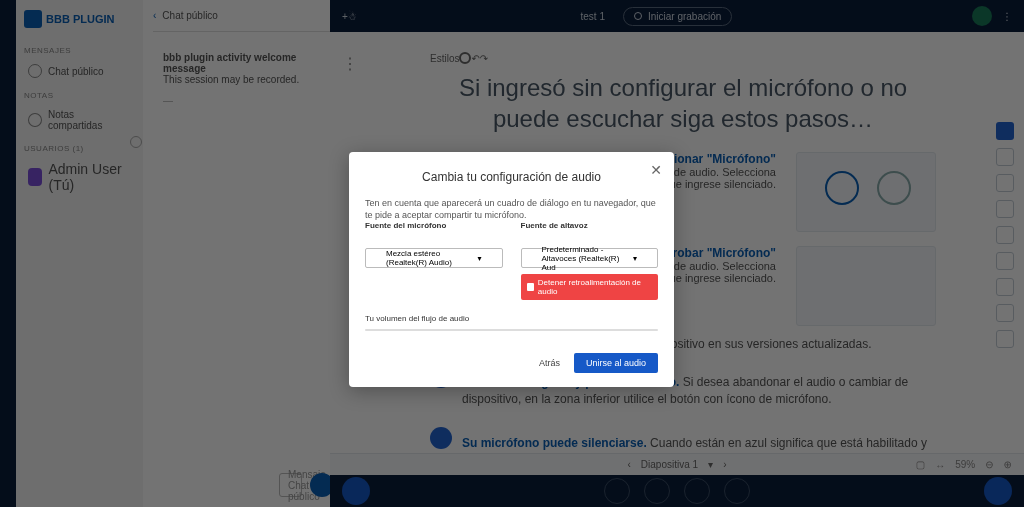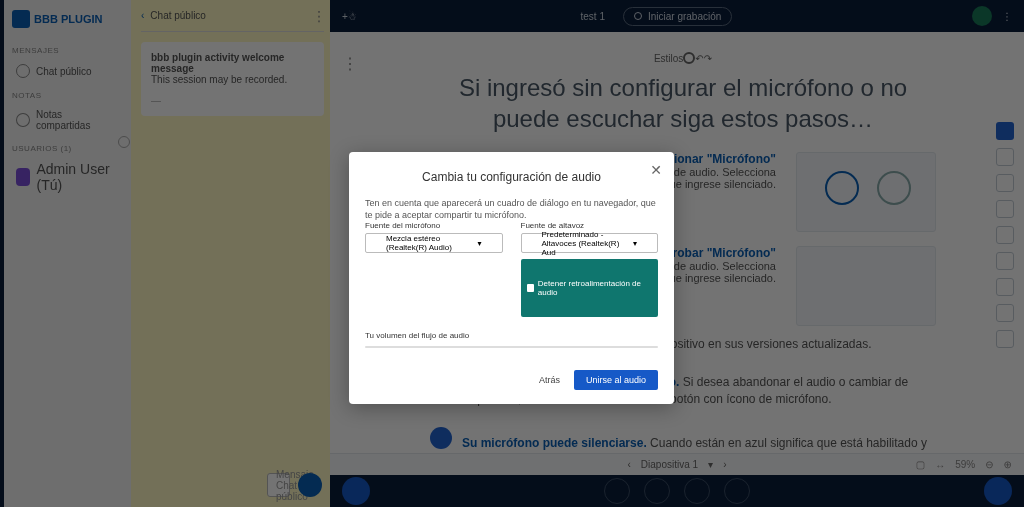--- a/index.html
+++ b/index.html
@@ -1,19 +1,19 @@
 <!DOCTYPE html>
 <html><head>
 <meta charset="utf-8">
 <style>
 *{margin:0;padding:0;box-sizing:border-box;font-family:Arial,sans-serif}
 body{width:1024px;height:507px;overflow:hidden;position:relative;background:#0b1d3a}
 .overlay{position:absolute;inset:0;background:rgba(0,0,0,0.55);z-index:5}
 
-.left{position:absolute;left:4px;top:0;width:330px;height:100%;background:#fef9c3;display:flex;z-index:1}
+.left{position:absolute;left:16px;top:0;width:330px;height:100%;background:#ffffff;display:flex;z-index:1}
 .nav{width:127px;background:#f3f3f3;padding:6px 8px;font-size:10px;color:#555}
 .logo{display:flex;align-items:center;gap:4px;padding:4px 0 10px 0}
 .logo-badge{width:18px;height:18px;background:#0a5fb5;border-radius:3px}
 .logo-text{font-weight:700;font-size:11px;color:#0a5fb5}
 .sect{font-size:8px;color:#888;margin:8px 0 4px;letter-spacing:.5px}
 .navi{display:flex;align-items:center;gap:6px;padding:5px 4px;font-size:10px;color:#555;border-radius:4px}
 .navi .ic{width:14px;height:14px;border:1px solid #888;border-radius:50%}
 .userrow{display:flex;align-items:center;gap:6px;padding:4px}
 .avatar{width:18px;height:18px;background:#7b4fd9;border-radius:4px}
 .userrow span{font-size:14px;color:#555}
@@ -28,21 +28,21 @@
 .send{position:absolute;bottom:10px;right:12px;width:24px;height:24px;background:#0a5fb5;border-radius:50%}
 
 .topbar{position:absolute;left:330px;right:0;top:0;height:32px;background:#0b1d3a;display:flex;align-items:center;padding:0 12px;color:#cfd8e3;font-size:10px;z-index:1}
 .topbar .sp{flex:1}
 .rec{border:1px solid #5a6b80;border-radius:12px;padding:3px 10px;display:flex;align-items:center;gap:6px}
 .rec-dot{width:8px;height:8px;border:1px solid #cfd8e3;border-radius:50%}
 .tcirc{width:20px;height:20px;border-radius:50%;background:#1a7a5a;margin-left:16px}
 .tdots{margin-left:10px}
 
 .main{position:absolute;left:330px;right:0;top:32px;bottom:32px;background:#fff;z-index:1;padding:20px 88px 0 100px;overflow:hidden}
-.whead{display:flex;justify-content:center;color:#666;font-size:10px;align-items:center;margin-bottom:8px}
+.whead{display:flex;justify-content:flex-start;color:#666;font-size:10px;align-items:center;margin-bottom:8px}
 .mdot{position:absolute;left:12px;top:22px;color:#888}
 .title{font-size:24px;color:#495866;text-align:center;line-height:1.3;margin-bottom:18px}
 .steps{display:flex;gap:20px}
 .stepcol{flex:1;text-align:right;font-size:11px;color:#555}
 .stepcol b{color:#0a5fb5;font-size:12px}
 .stepimg{width:140px;height:80px;background:#f3f6fa;border:1px solid #e3e8ee;border-radius:3px;position:relative}
 .stepimg.a::before{content:"";position:absolute;left:28px;top:18px;width:30px;height:30px;border:2px solid #0a5fb5;border-radius:50%}
 .stepimg.a::after{content:"";position:absolute;left:80px;top:18px;width:30px;height:30px;border:2px solid #8aa;border-radius:50%}
 .tools{position:absolute;right:10px;top:90px;width:18px;display:flex;flex-direction:column;gap:8px}
 .tool{width:18px;height:18px;border:1px solid #c3ccd6;border-radius:3px}
@@ -60,23 +60,23 @@
 .bbtn{width:26px;height:26px;border:1px solid #3a4d66;border-radius:50%}
 .plus{position:absolute;left:12px;width:28px;height:28px;background:#1659c7;border-radius:50%}
 .rhand{position:absolute;right:12px;width:28px;height:28px;background:#1659c7;border-radius:50%}
 
 .modal{position:absolute;left:349px;top:152px;width:325px;background:#fff;border-radius:4px;box-shadow:0 4px 20px rgba(0,0,0,.3);z-index:10;padding:18px 16px 14px}
 .mclose{position:absolute;right:12px;top:10px;color:#666;font-size:14px;cursor:pointer}
 .mtitle{text-align:center;font-size:12px;color:#333;margin-bottom:14px}
 .mdesc{font-size:9px;color:#555;line-height:1.3;}
 .mrow{display:flex;gap:18px}
 .mcol{flex:1}
-.mlabel{font-size:8px;font-weight:400;color:#333;margin-bottom:3px}
+.mlabel{font-size:8px;font-weight:700;color:#333;margin-bottom:18px}
 .msel{width:100%;height:20px;border:1px solid #bbb;border-radius:2px;font-size:8px;padding:0 20px;background:#fff;display:flex;align-items:center;justify-content:space-between}
-.mstop{margin-top:6px;background:#0f766e;color:#fff;font-size:8px;padding:20px 6px;border-radius:2px;display:flex;align-items:center;gap:4px;justify-content:center}
+.mstop{margin-top:6px;background:#ef4444;color:#fff;font-size:8px;padding:4px 6px;border-radius:2px;display:flex;align-items:center;gap:4px;justify-content:center}
 .mlock{width:8px;height:8px;background:#fff;border-radius:1px}
 .mlabel2{font-size:8px;font-weight:400;color:#333;margin:14px 0 6px}
 .mslider{height:2px;background:#ddd;border-radius:2px}
 .mactions{display:flex;justify-content:flex-end;gap:10px;margin-top:22px;font-size:9px}
 .mback{color:#444;padding:5px 4px}
 .mjoin{background:#1659c7;color:#fff;padding:5px 12px;border-radius:2px}
 </style>
 </head>
 <body>
 

